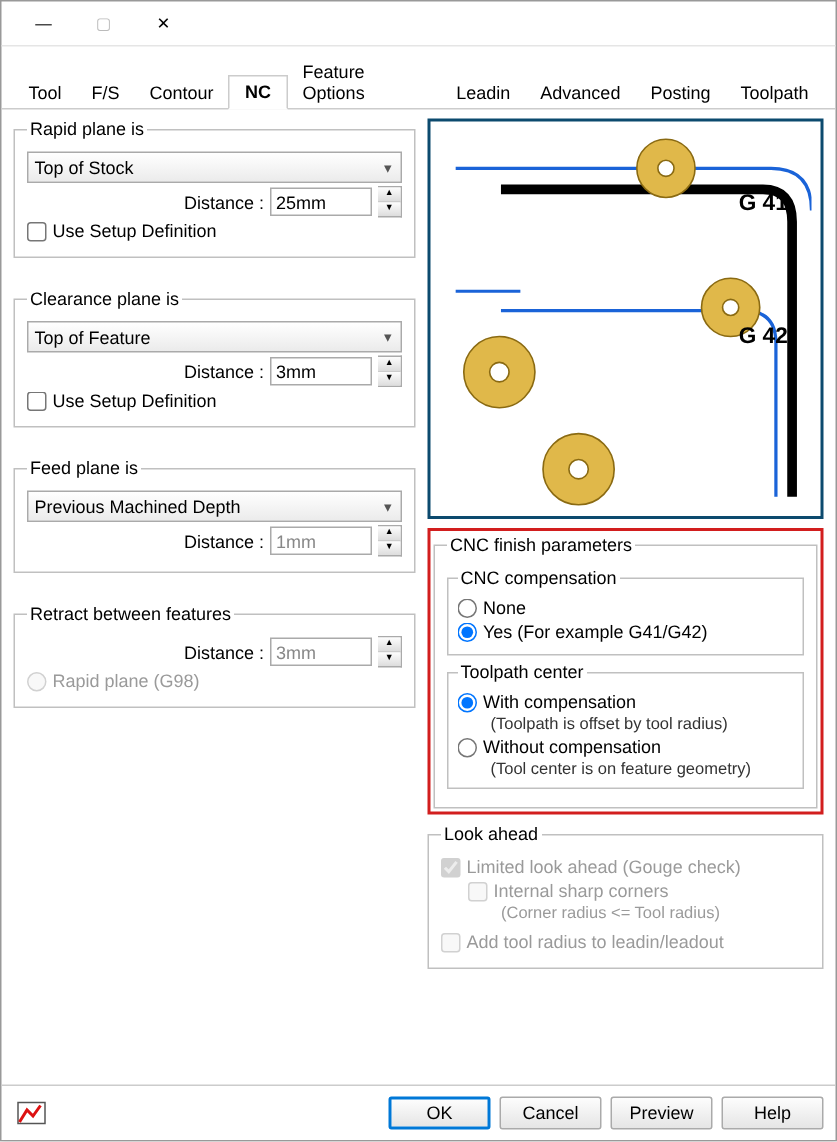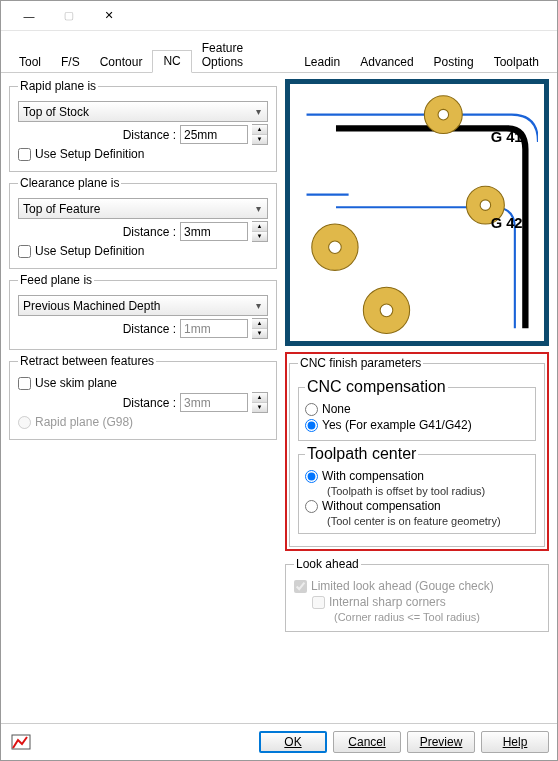--- a/index.html
+++ b/index.html
@@ -56,48 +56,49 @@
     font-size: 12px;
     color: #000;
     cursor: pointer;
     position: relative;
     top: 1px;
   }
   .tab.active {
     background: #fff;
     border: 1px solid #ccc;
     border-bottom-color: #fff;
+    font-weight: bold;
   }
 
   .content {
     flex: 1;
     display: flex;
     padding: 6px 8px 4px 8px;
     gap: 8px;
     overflow: hidden;
   }
-  .leftcol { width: 268px; display: flex; flex-direction: column; gap: 4px; }
+  .leftcol { width: 268px; display: flex; flex-direction: column; gap: 20px; }
   .rightcol { flex: 1; display: flex; flex-direction: column; gap: 6px; }
 
   fieldset.group {
     border: 1px solid #c0c0c0;
     padding: 6px 8px 8px 8px;
     margin: 0;
   }
   fieldset.group > legend {
     font-size: 12px;
     padding: 0 2px;
     color: #000;
   }
   fieldset.inner {
     border: 1px solid #c0c0c0;
     padding: 4px 6px 6px 6px;
     margin: 2px 0 4px 0;
   }
-  fieldset.inner > legend { font-size: 16px; padding: 0 2px; }
+  fieldset.inner > legend { font-size: 12px; padding: 0 2px; }
 
   .row {
     display: flex;
     align-items: center;
     gap: 4px;
     margin: 2px 0;
   }
   .row.right { justify-content: flex-end; align-items: center; }
   label.rowlabel {
     min-width: 60px;
@@ -151,41 +152,40 @@
     align-items: center;
     gap: 4px;
     margin: 2px 0;
   }
   .chk input, .rad input { margin: 0; }
   .disabled, .disabled * { color: #9a9a9a !important; }
   .subtxt { font-size: 11px; margin-left: 22px; color: #333; }
   .subtxt.disabled { color: #9a9a9a !important; }
 
   .preview {
-    border: 5px solid #0c4a6e;
+    border: 2px solid #0c4a6e;
     flex: 0 0 250px;
     padding: 6px;
     position: relative;
     background: #fff;
   }
   .preview svg { width: 100%; height: 100%; }
 
   .highlight {
     border: 2px solid #d21e1e;
     padding: 2px;
   }
   .finishParams { margin: 0; }
 
   .buttonbar {
     display: flex;
     align-items: center;
     padding: 6px 8px;
     border-top: 1px solid #ccc;
     gap: 6px;
-    text-decoration: underline;
   }
   .buttonbar .spacer { flex: 1; }
   button.dlg {
     min-width: 68px;
     height: 22px;
     font: inherit;
     background: linear-gradient(#fdfdfd, #e5e5e5);
     border: 1px solid #aaa;
     border-radius: 2px;
     cursor: pointer;
@@ -282,24 +282,20 @@
           <input type="text" class="val" disabled="" value="1mm" style="">
           <div class="spin">
             <div class="sbtn">▲</div>
             <div class="sbtn">▼</div>
           </div>
         </div>
       </fieldset>
 
       <fieldset class="group">
         <legend>Retract between features</legend>
-        <div class="chk">
-          <input type="checkbox" style="">
-          <span>Use skim plane</span>
-        </div>
         <div class="row right">
           <label class="rowlabel">Distance :</label>
           <input type="text" class="val" disabled="" value="3mm" style="">
           <div class="spin">
             <div class="sbtn">▲</div>
             <div class="sbtn">▼</div>
           </div>
         </div>
         <div class="rad disabled">
           <input type="radio" disabled="" style="">
@@ -369,20 +365,24 @@
         <legend>Look ahead</legend>
         <div class="chk disabled">
           <input type="checkbox" checked="" disabled="" style="">
           <span>Limited look ahead (Gouge check)</span>
         </div>
         <div class="chk disabled" style="margin-left:18px;">
           <input type="checkbox" disabled="" style="">
           <span>Internal sharp corners</span>
         </div>
         <div class="subtxt disabled" style="margin-left:40px;">(Corner radius &lt;= Tool radius)</div>
+        <div class="chk disabled" style="margin-top:6px;">
+          <input type="checkbox" disabled="" style="">
+          <span>Add tool radius to leadin/leadout</span>
+        </div>
       </fieldset>
 
     </div>
   </div>
 
   <div class="buttonbar">
     <div class="appicon">
       <svg width="22" height="22" viewBox="0 0 22 22">
         <rect x="2" y="4" width="18" height="14" fill="#fff" stroke="#555"></rect>
         <polyline points="3,17 8,9 12,13 17,6" fill="none" stroke="#d11" stroke-width="2"></polyline>

